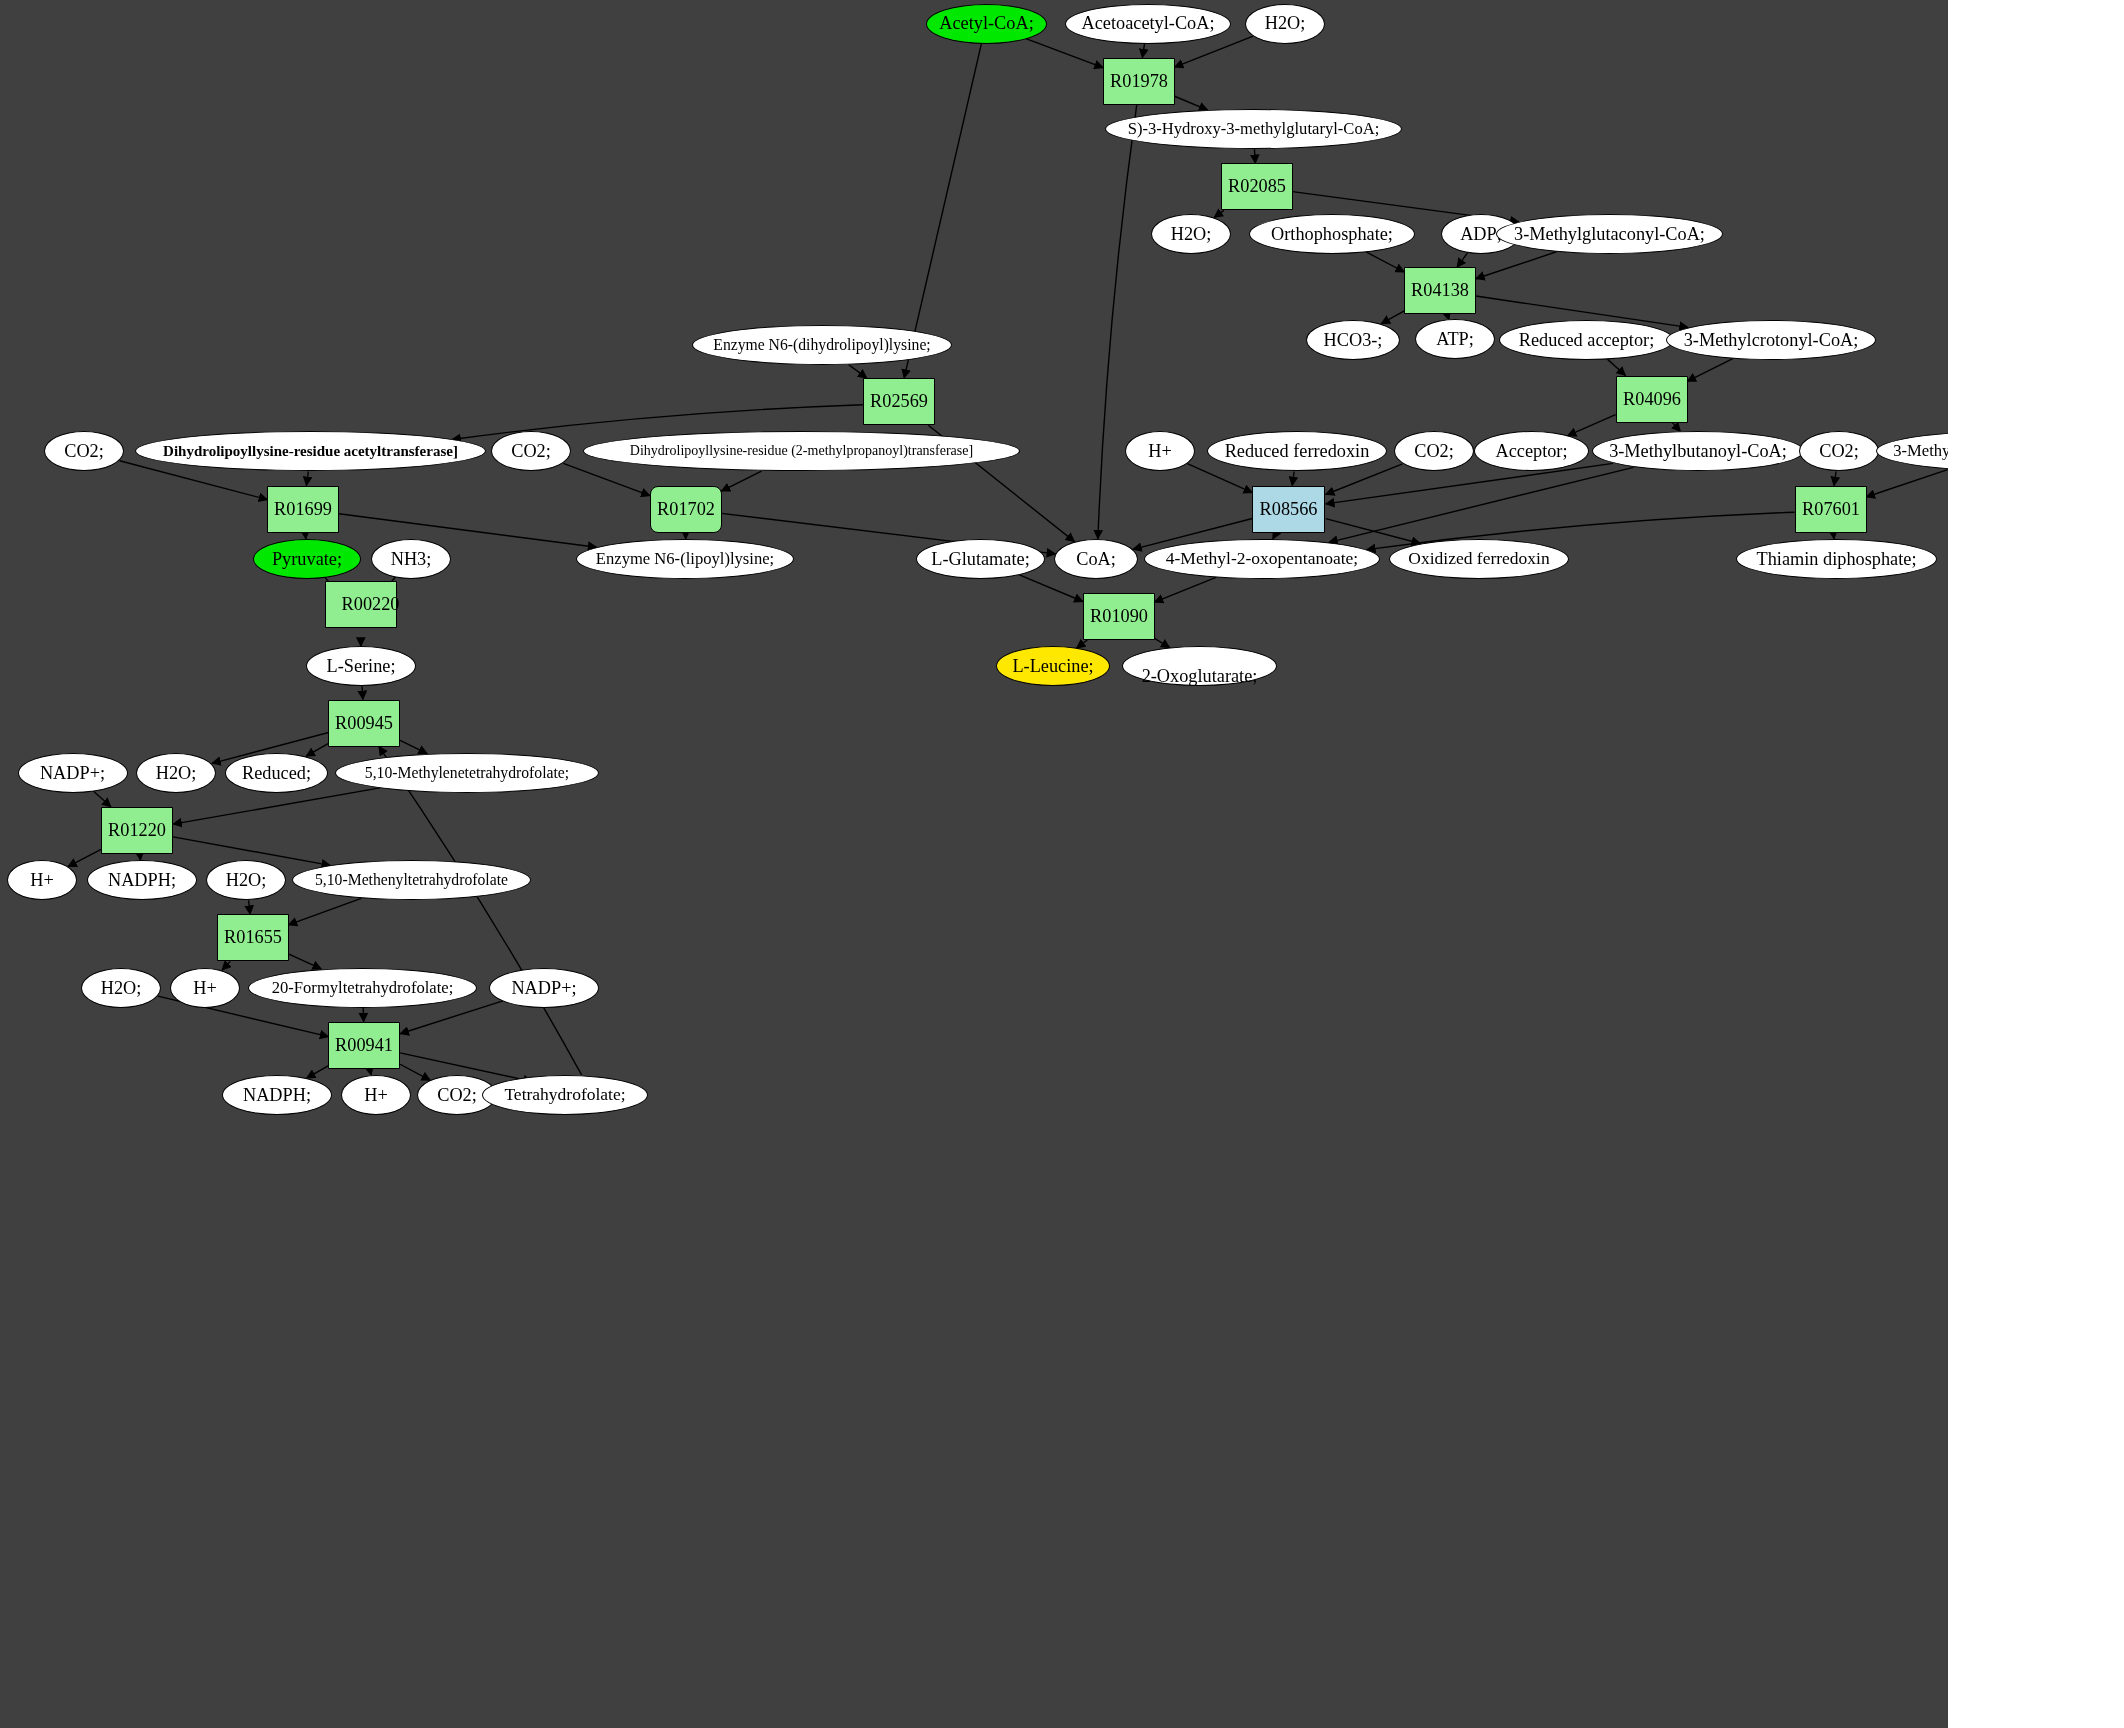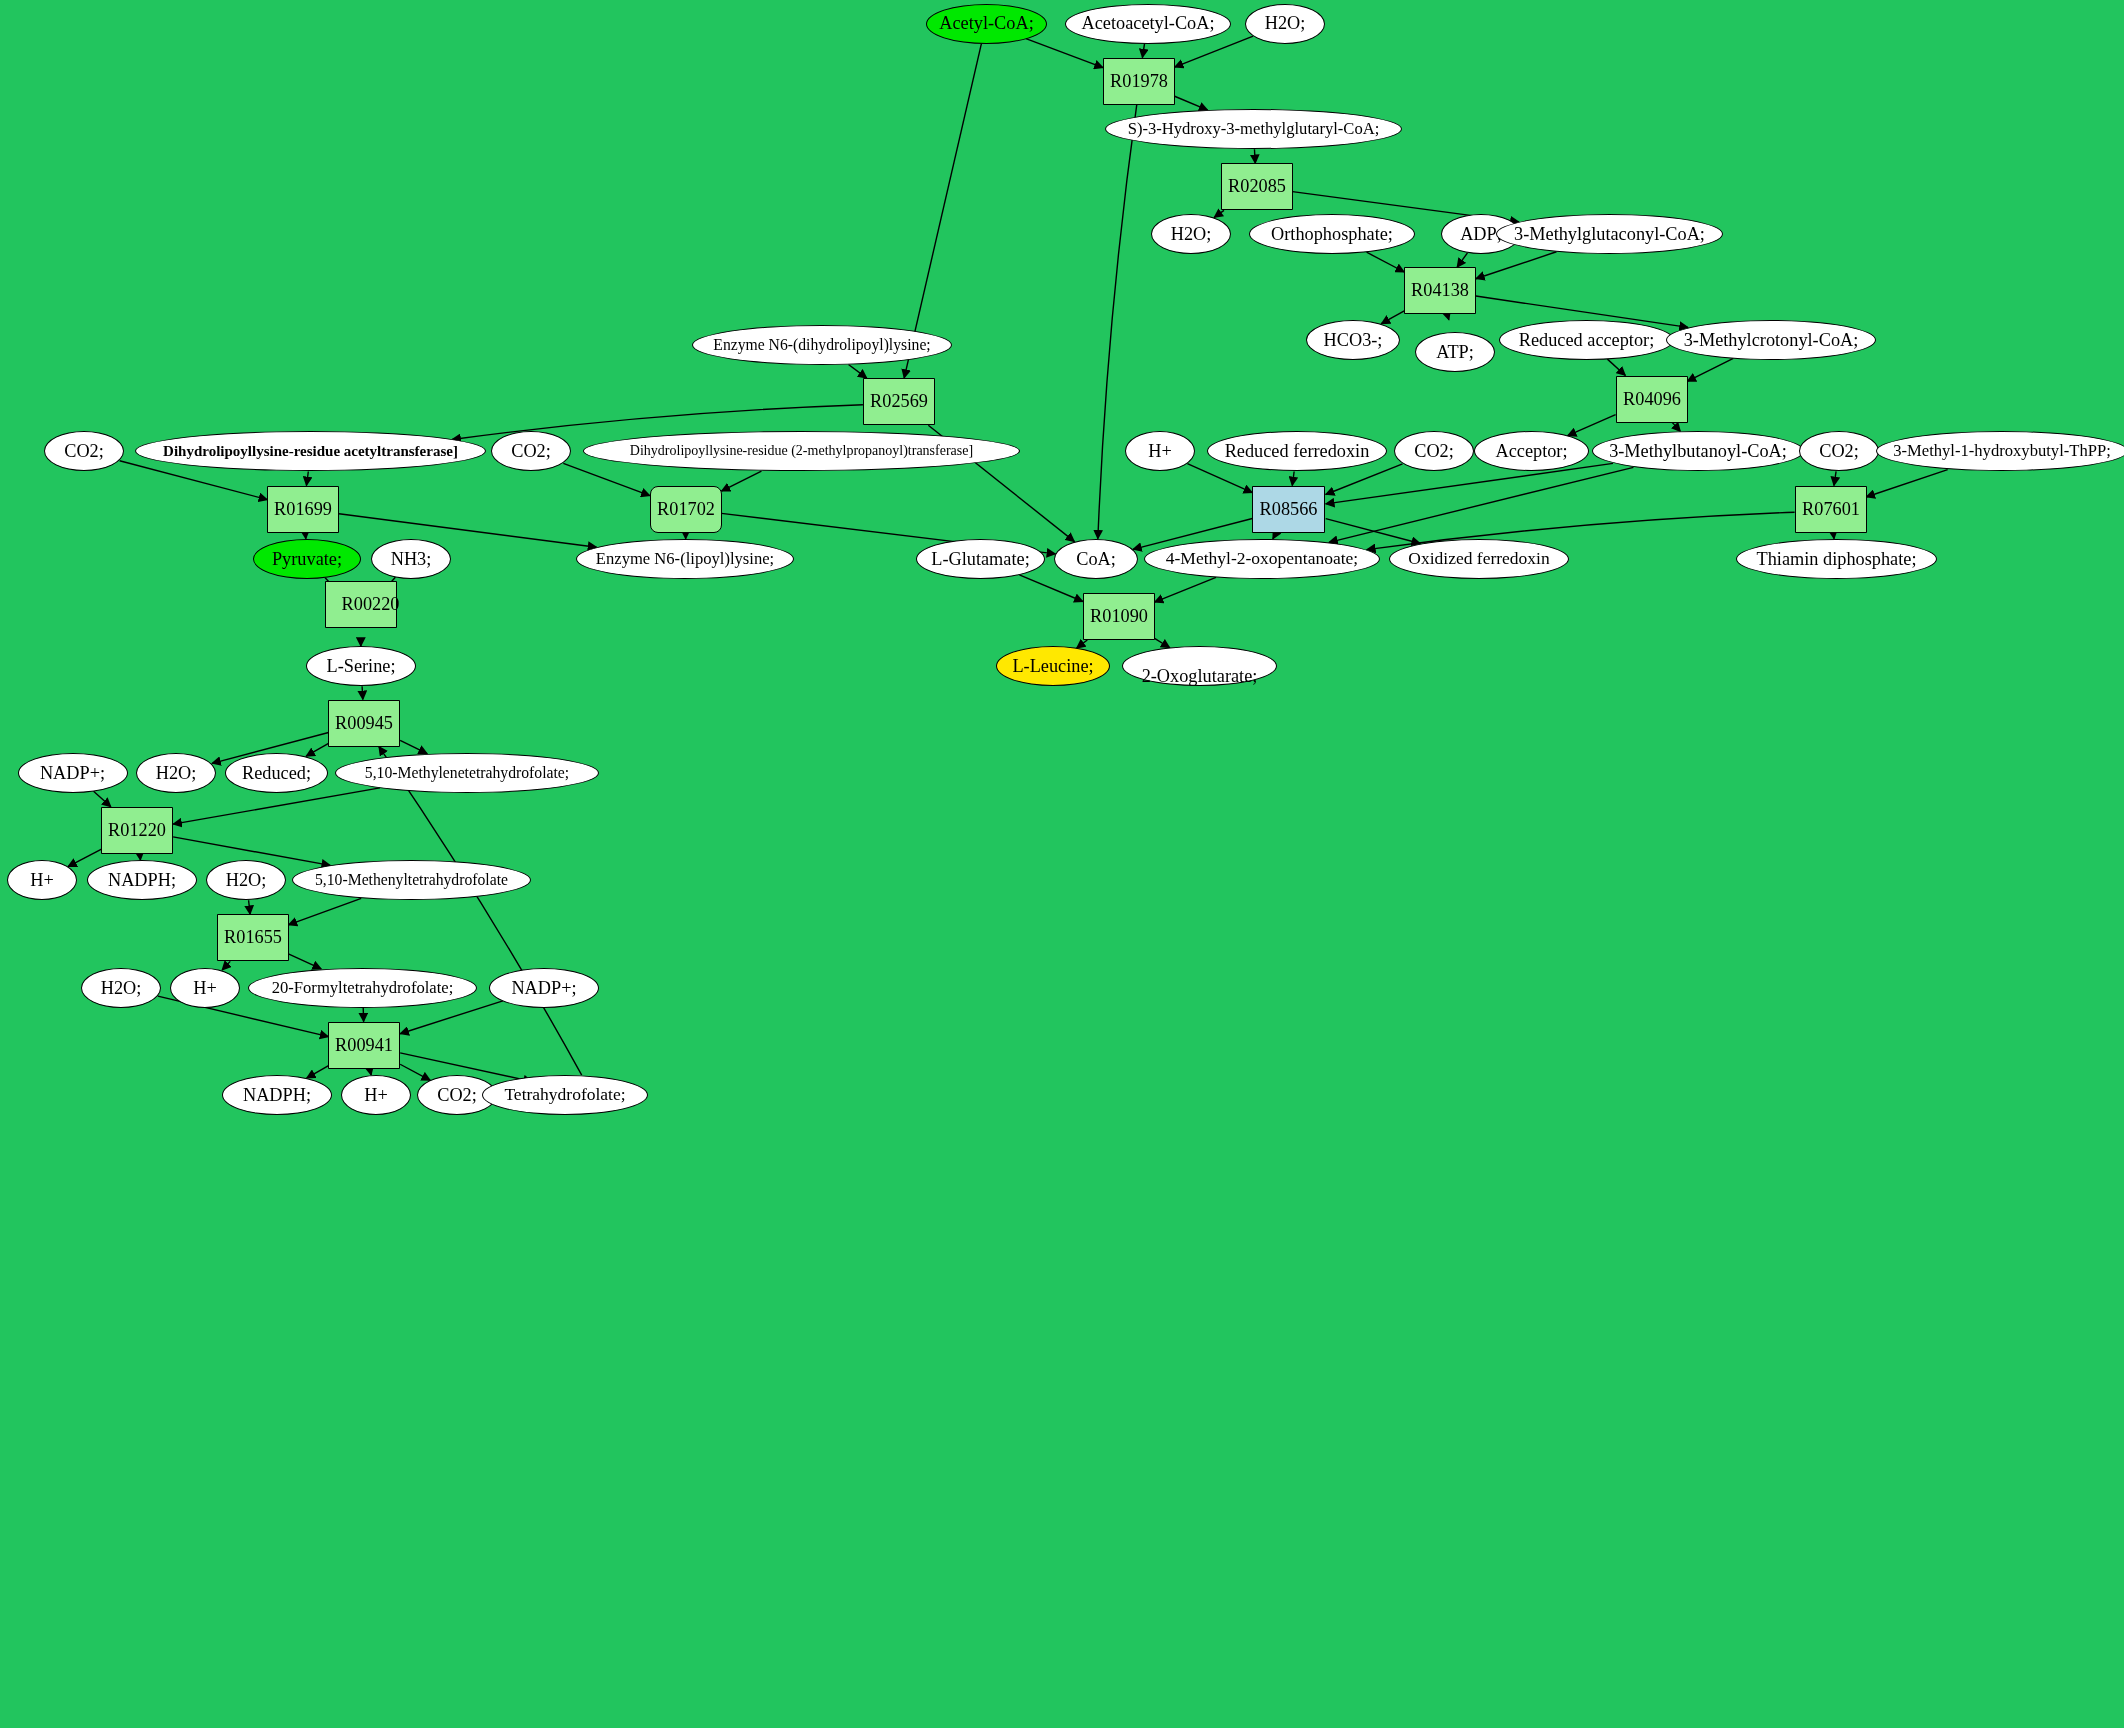--- a/index.html
+++ b/index.html
@@ -2,23 +2,23 @@
 <html style="font-size:14px"><head>
 <meta charset="utf-8">
 <style>
   html, body {
     margin: 0;
     padding: 0;
     background: #ffffff;
   }
   #canvas {
     position: relative;
-    width: 2124px;
+    width: 1948px;
     height: 1728px;
-    background: #22c55e;
+    background: #404040;
     font-family: "Liberation Serif", "DejaVu Serif", serif;
     overflow: hidden;
   }
   svg#edges {
     position: absolute;
     left: 0; top: 0;
     width: 2124px;
     height: 1728px;
     pointer-events: none;
   }
@@ -168,21 +168,21 @@
       </div>
       <div class="node compound" style="left: 1496px; top: 214px; width: 227px; height: 40px;">
         <span>3-Methylglutaconyl-CoA;</span>
       </div>
       <div class="node reaction" style="left: 1404px; top: 267px; width: 72px; height: 47px;">
         <span>R04138</span>
       </div>
       <div class="node compound" style="left: 1306px; top: 320px; width: 94px; height: 40px;">
         <span>HCO3-;</span>
       </div>
-      <div class="node compound" style="left: 1415px; top: 332px; width: 80px; height: 40px; align-items: center;">
+      <div class="node compound" style="left: 1415px; top: 319px; width: 80px; height: 40px; align-items: center;">
         <span>ATP;</span>
       </div>
       <div class="node compound" style="left: 1499px; top: 320px; width: 175px; height: 40px;">
         <span>Reduced acceptor;</span>
       </div>
       <div class="node compound" style="left: 1666px; top: 320px; width: 210px; height: 40px;">
         <span>3-Methylcrotonyl-CoA;</span>
       </div>
       <div class="node reaction" style="left: 1616px; top: 376px; width: 72px; height: 47px;">
         <span>R04096</span>

